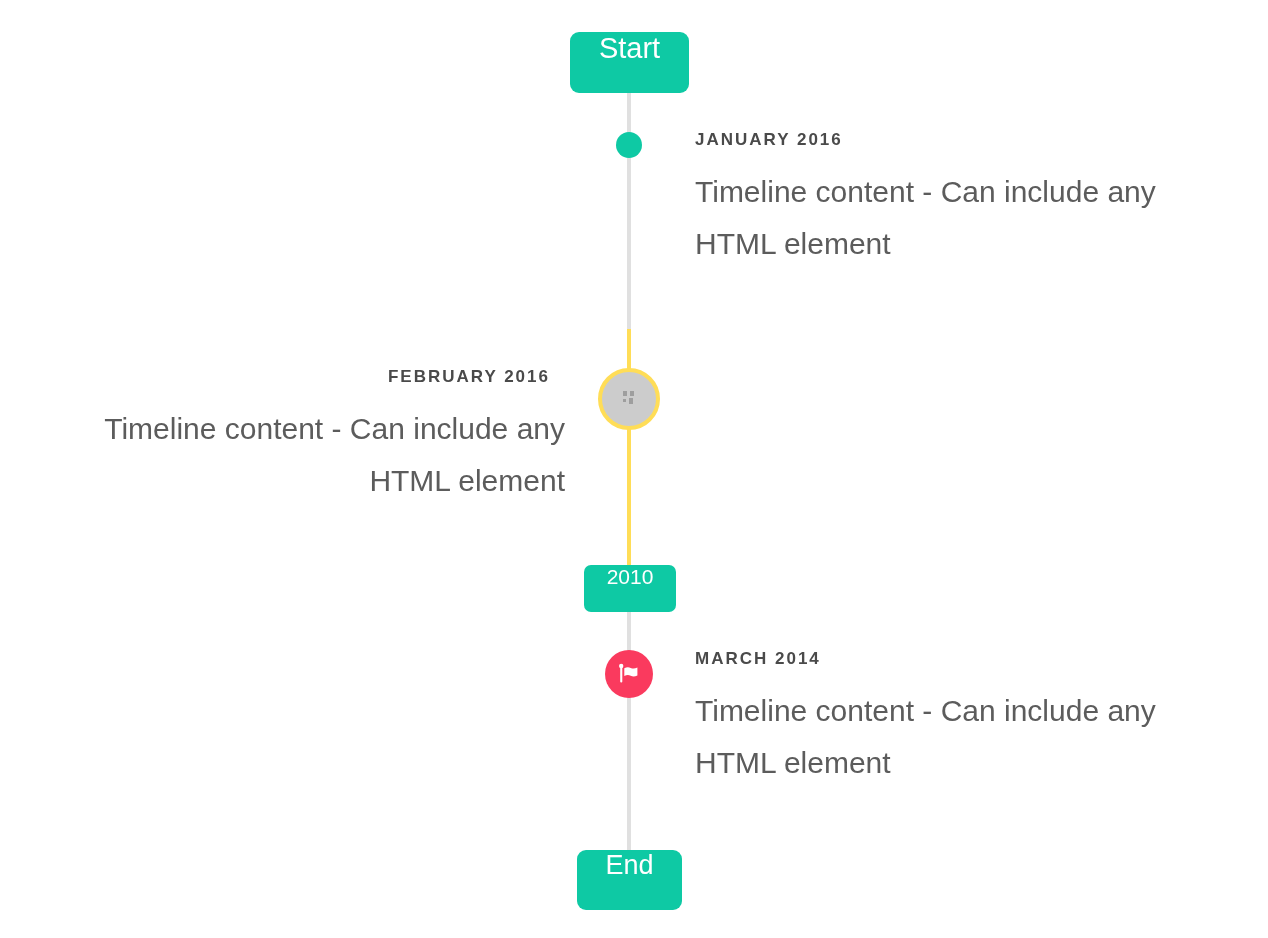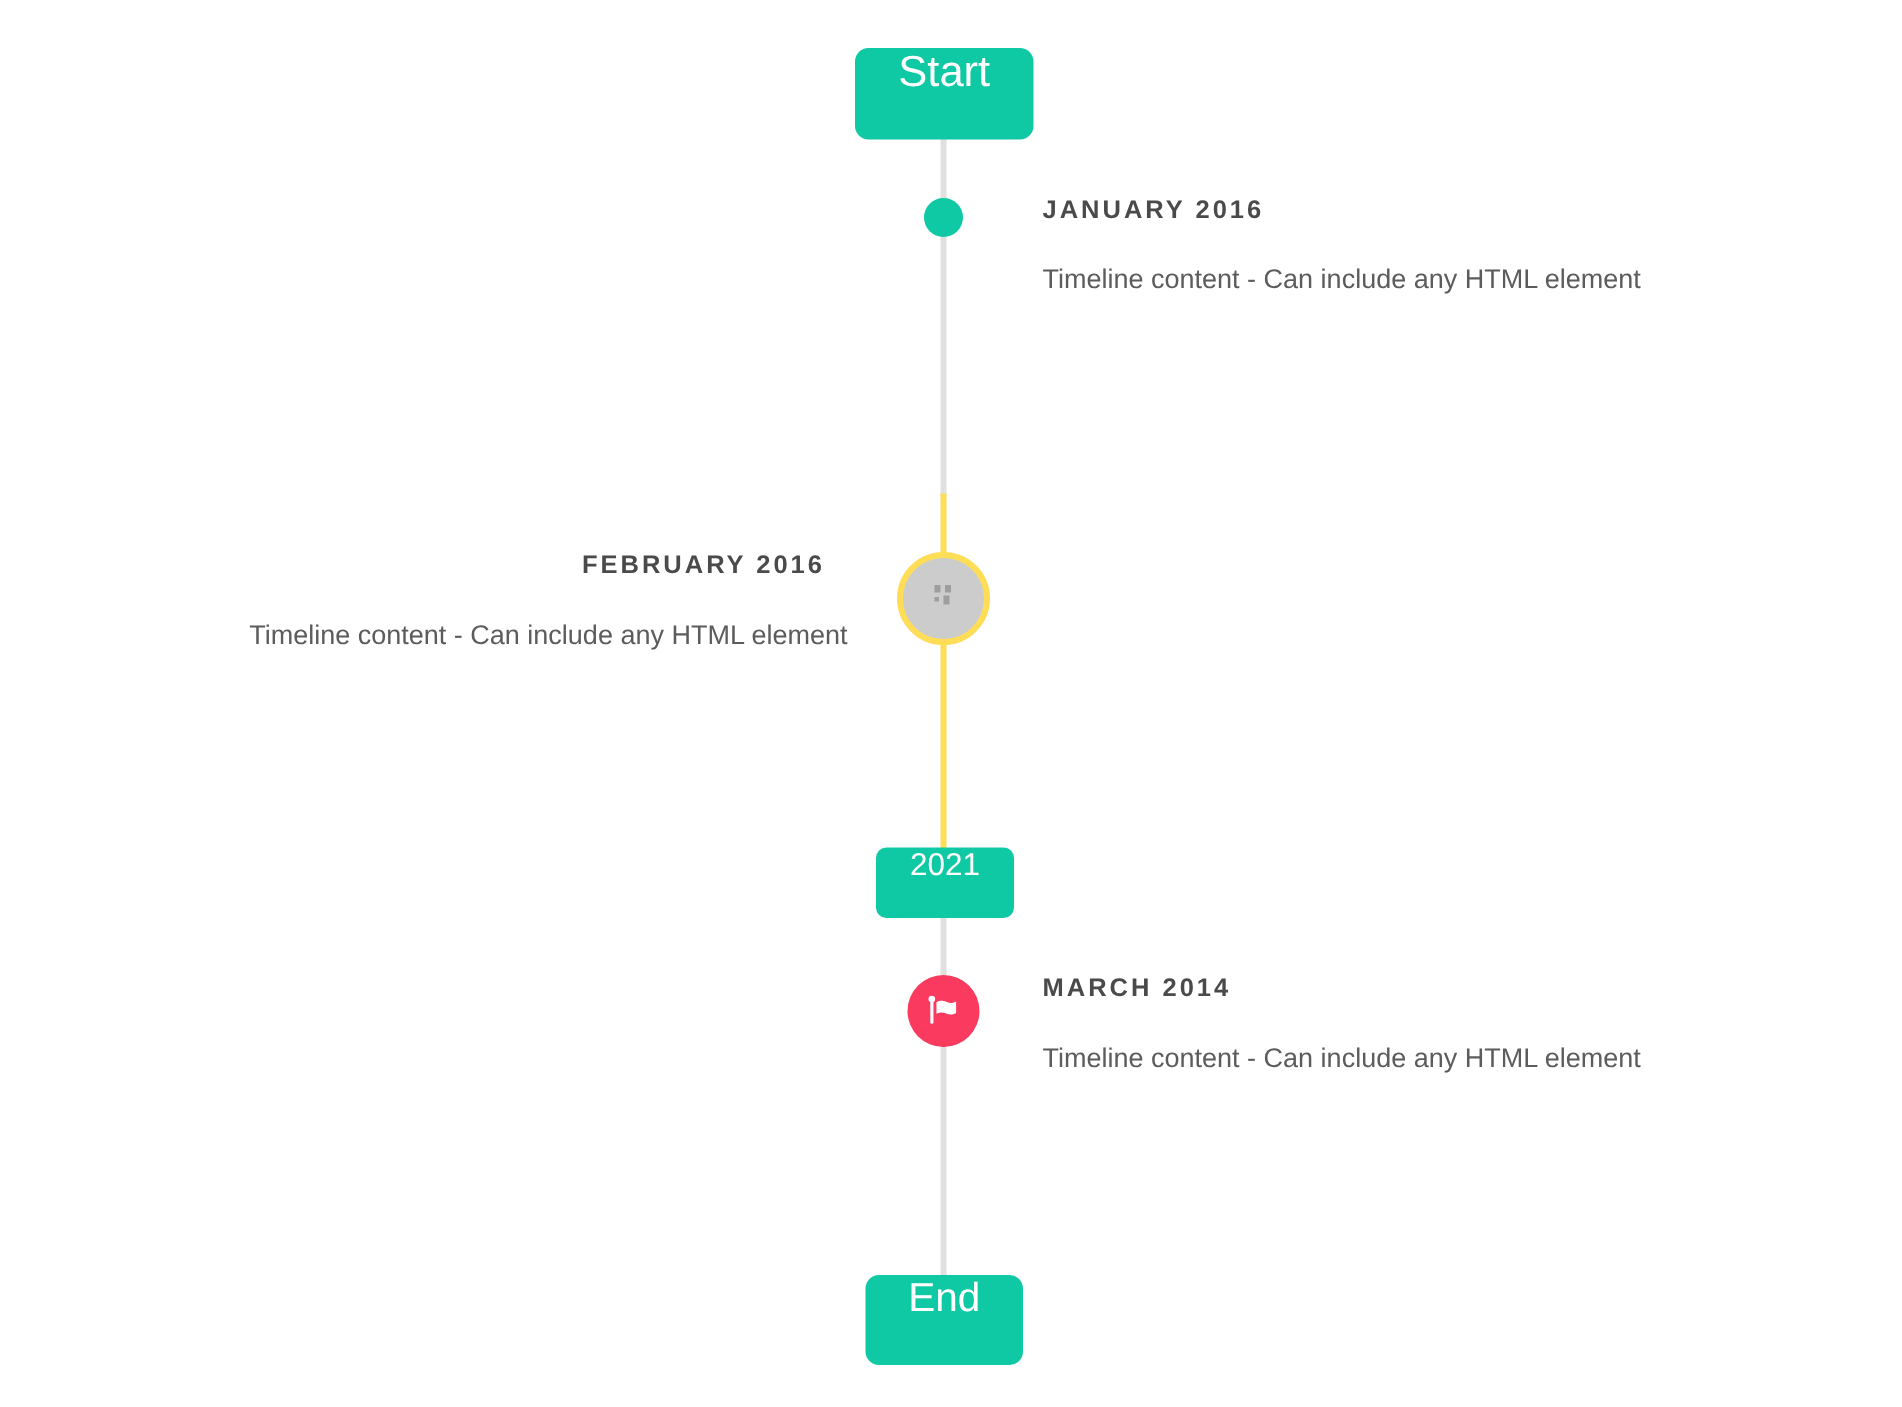--- a/index.html
+++ b/index.html
@@ -58,22 +58,22 @@
     position: absolute;
     font-size: 17px;
     font-weight: bold;
     letter-spacing: 2px;
     color: var(--label_text);
     white-space: nowrap;
     line-height: 20px;
   }
   .item-content {
     position: absolute;
-    font-size: 18px;
-    line-height: 41px;
+    font-size: 30px;
+    line-height: 52px;
     color: var(--content_text);
   }
   .right-side .item-label,
   .label-right { left: 695px; }
   .content-right { left: 695px; width: 524px; text-align: left; }
   .label-left  { left: 20px; width: 530px; text-align: right; }
   .content-left { left: 35px; width: 530px; text-align: right; }
 
   .lbl-1 { top: 130px; }
   .cnt-1 { top: 166px; }
@@ -106,21 +106,21 @@
         <rect x="10" y="1" width="4" height="5" fill="#9e9e9e"></rect>
         <rect x="3" y="9" width="3" height="3" fill="#9e9e9e"></rect>
         <rect x="9" y="8" width="4" height="6" fill="#9e9e9e"></rect>
       </svg>
     </span>
   </div>
   <div class="item-label label-left lbl-2">FEBRUARY 2016</div>
   <div class="item-content content-left cnt-2">Timeline content - Can include any HTML element</div>
 
   <div class="badge year">
-    <span>2021</span>
+    <span>2010</span>
   </div>
 
   <div class="marker flag">
     <span>
       <svg width="24" height="24" viewBox="0 0 24 24" aria-hidden="true" style="display:block">
         <circle cx="4.2" cy="4" r="2.2" fill="#ffffff"></circle>
         <rect x="3.2" y="4" width="2.1" height="16.5" rx="1" fill="#ffffff"></rect>
         <path d="M7.3 6.2 C 9.7 4.9 11.7 4.9 13.7 5.9 C 15.7 6.9 17.7 6.9 20.4 5.6 L 20.4 13.4 C 17.7 14.7 15.7 14.7 13.7 13.7 C 11.7 12.7 9.7 12.7 7.3 14 Z" fill="#ffffff"></path>
       </svg>
     </span>

